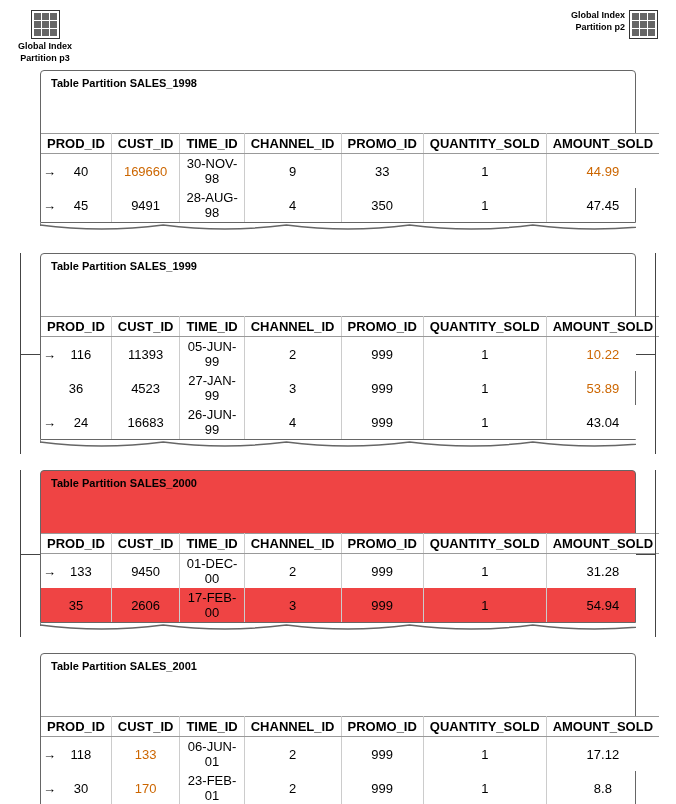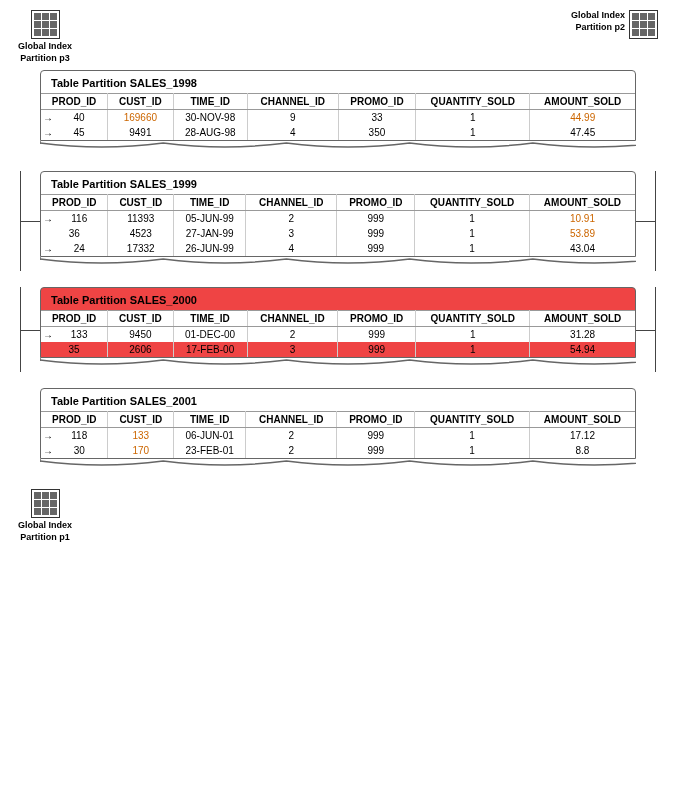--- a/index.html
+++ b/index.html
@@ -55,21 +55,22 @@
     .partition-title {
       font-weight: bold;
       font-size: 11px;
       padding: 6px 10px 4px;
       color: #000;
     }
 
     table.data-table {
       width: 100%;
       border-collapse: collapse;
-      font-size: 10px;
+      font-size: 13px;
+      margin-top: 40px;
     }
 
     table.data-table th {
       border-top: 1px solid #999;
       border-bottom: 1px solid #999;
       padding: 2px 6px;
       text-align: center;
       font-weight: bold;
       color: #000;
       background: #fff;
@@ -213,34 +214,34 @@
               </tr>
             </thead>
             <tbody class="table-body-rows">
               <tr>
                 <td style="position: relative; padding-left: 16px;"><span style="position: absolute; left: 2px; font-weight: bold;">→</span><span>116</span></td>
                 <td><span>11393</span></td>
                 <td><span>05-JUN-99</span></td>
                 <td><span>2</span></td>
                 <td><span>999</span></td>
                 <td><span>1</span></td>
-                <td><span style="color: rgb(204, 102, 0);">10.91</span></td>
+                <td><span style="color: rgb(204, 102, 0);">10.22</span></td>
               </tr>
               <tr>
                 <td><span>36</span></td>
                 <td><span>4523</span></td>
                 <td><span>27-JAN-99</span></td>
                 <td><span>3</span></td>
                 <td><span>999</span></td>
                 <td><span>1</span></td>
                 <td><span style="color: rgb(204, 102, 0);">53.89</span></td>
               </tr>
               <tr>
                 <td style="position: relative; padding-left: 16px;"><span style="position: absolute; left: 2px; font-weight: bold;">→</span><span>24</span></td>
-                <td><span>17332</span></td>
+                <td><span>16683</span></td>
                 <td><span>26-JUN-99</span></td>
                 <td><span>4</span></td>
                 <td><span>999</span></td>
                 <td><span>1</span></td>
                 <td><span>43.04</span></td>
               </tr>
             </tbody>
           </table>
         </div>
         <svg width="100%" height="14" style="display: block; margin: 0px 30px; width: calc(100% - 60px);">

